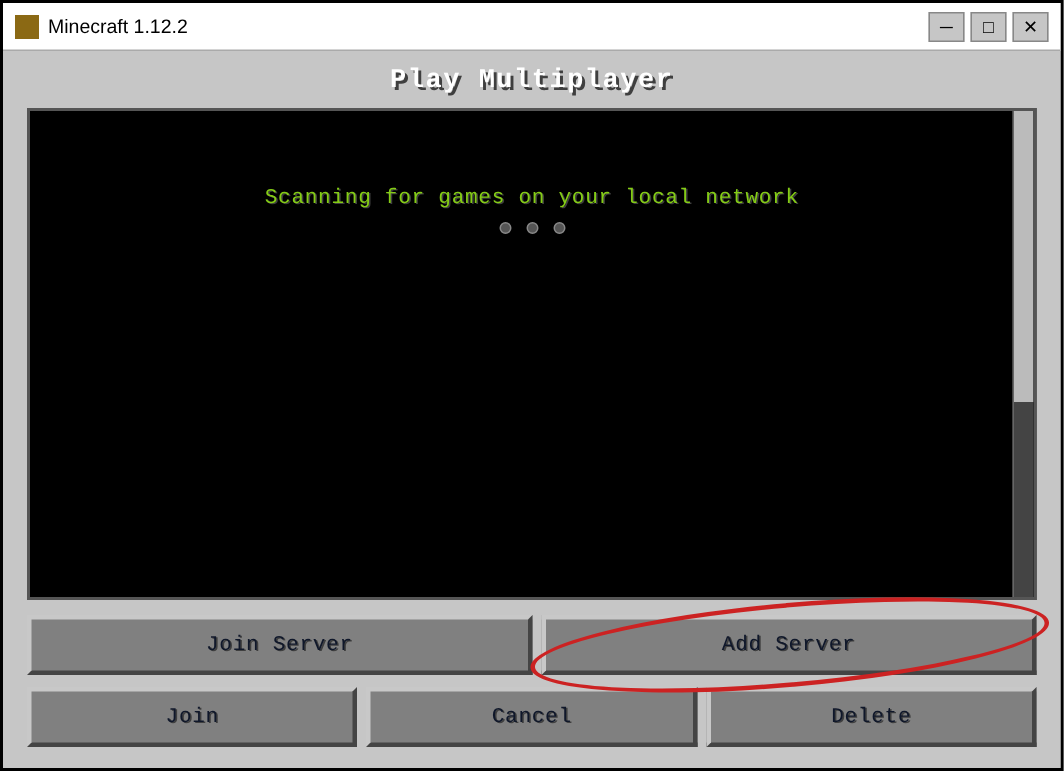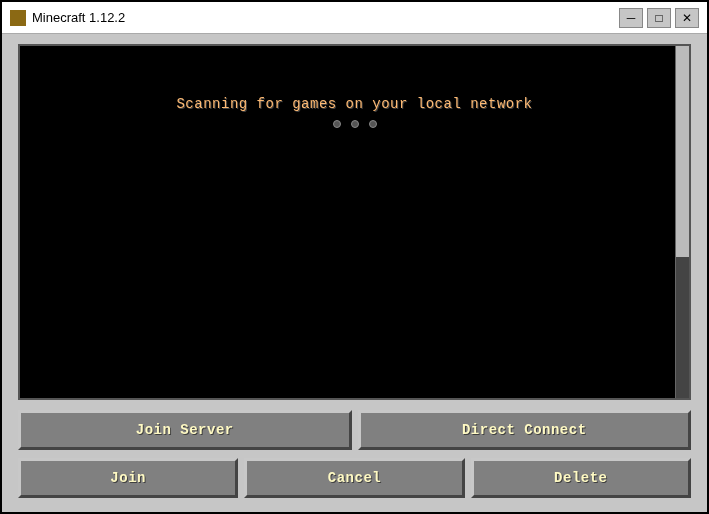--- a/index.html
+++ b/index.html
@@ -138,21 +138,21 @@
 
     .lan-section {
       display: flex;
       flex-direction: column;
       align-items: center;
       justify-content: center;
       padding: 40px 20px 20px 20px;
     }
 
     .lan-text {
-      color: #fdba74;
+      color: #84cc16;
       font-family: 'Courier New', monospace;
       font-size: 14px;
       text-align: left;
       letter-spacing: 0.5px;
       text-shadow: 1px 1px 0 #3f3f3f;
       margin-bottom: 8px;
     }
 
     .dots {
       display: flex;
@@ -175,24 +175,24 @@
     }
 
     .mc-button {
       flex: 1;
       height: 40px;
       background: #808080;
       border-top: 3px solid #c8c8c8;
       border-left: 3px solid #c8c8c8;
       border-right: 3px solid #444;
       border-bottom: 3px solid #444;
-      color: #fef9c3;
+      color: #0f172a;
       font-family: 'Courier New', monospace;
       font-size: 14px;
-      font-weight: bold;
+      font-weight: normal;
       text-shadow: 1px 1px 0 #3f3f3f;
       cursor: pointer;
       letter-spacing: 0.5px;
       display: flex;
       align-items: center;
       justify-content: center;
     }
 
     .add-server-wrapper {
       position: relative;
@@ -224,40 +224,44 @@
       <span class="title-bar-title">Minecraft 1.12.2</span>
     </div>
     <div class="title-bar-controls">
       <button class="title-btn">─</button>
       <button class="title-btn">□</button>
       <button class="title-btn close">✕</button>
     </div>
   </div>
 
   <div class="window-content">
+    <div class="page-title">Play Multiplayer</div>
 
     <div class="server-list-container">
       <div class="server-list-inner">
         <div class="lan-section">
           <div class="lan-text">Scanning for games on your local network</div>
           <div class="dots">
             <div class="dot"></div>
             <div class="dot"></div>
             <div class="dot"></div>
           </div>
         </div>
       </div>
       <div class="scrollbar-area">
         <div class="scrollbar-thumb-visual"></div>
       </div>
     </div>
 
     <div class="button-row" style="margin-top: 10px;">
       <button class="mc-button">Join Server</button>
-      <button class="mc-button">Direct Connect</button>
+      <div class="add-server-wrapper">
+        <button class="mc-button" style="width:100%;">Add Server</button>
+        <div class="circle-annotation"></div>
+      </div>
     </div>
 
     <div class="button-row">
       <button class="mc-button">Join</button>
       <button class="mc-button">Cancel</button>
       <button class="mc-button">Delete</button>
     </div>
   </div>
 </div>
 

